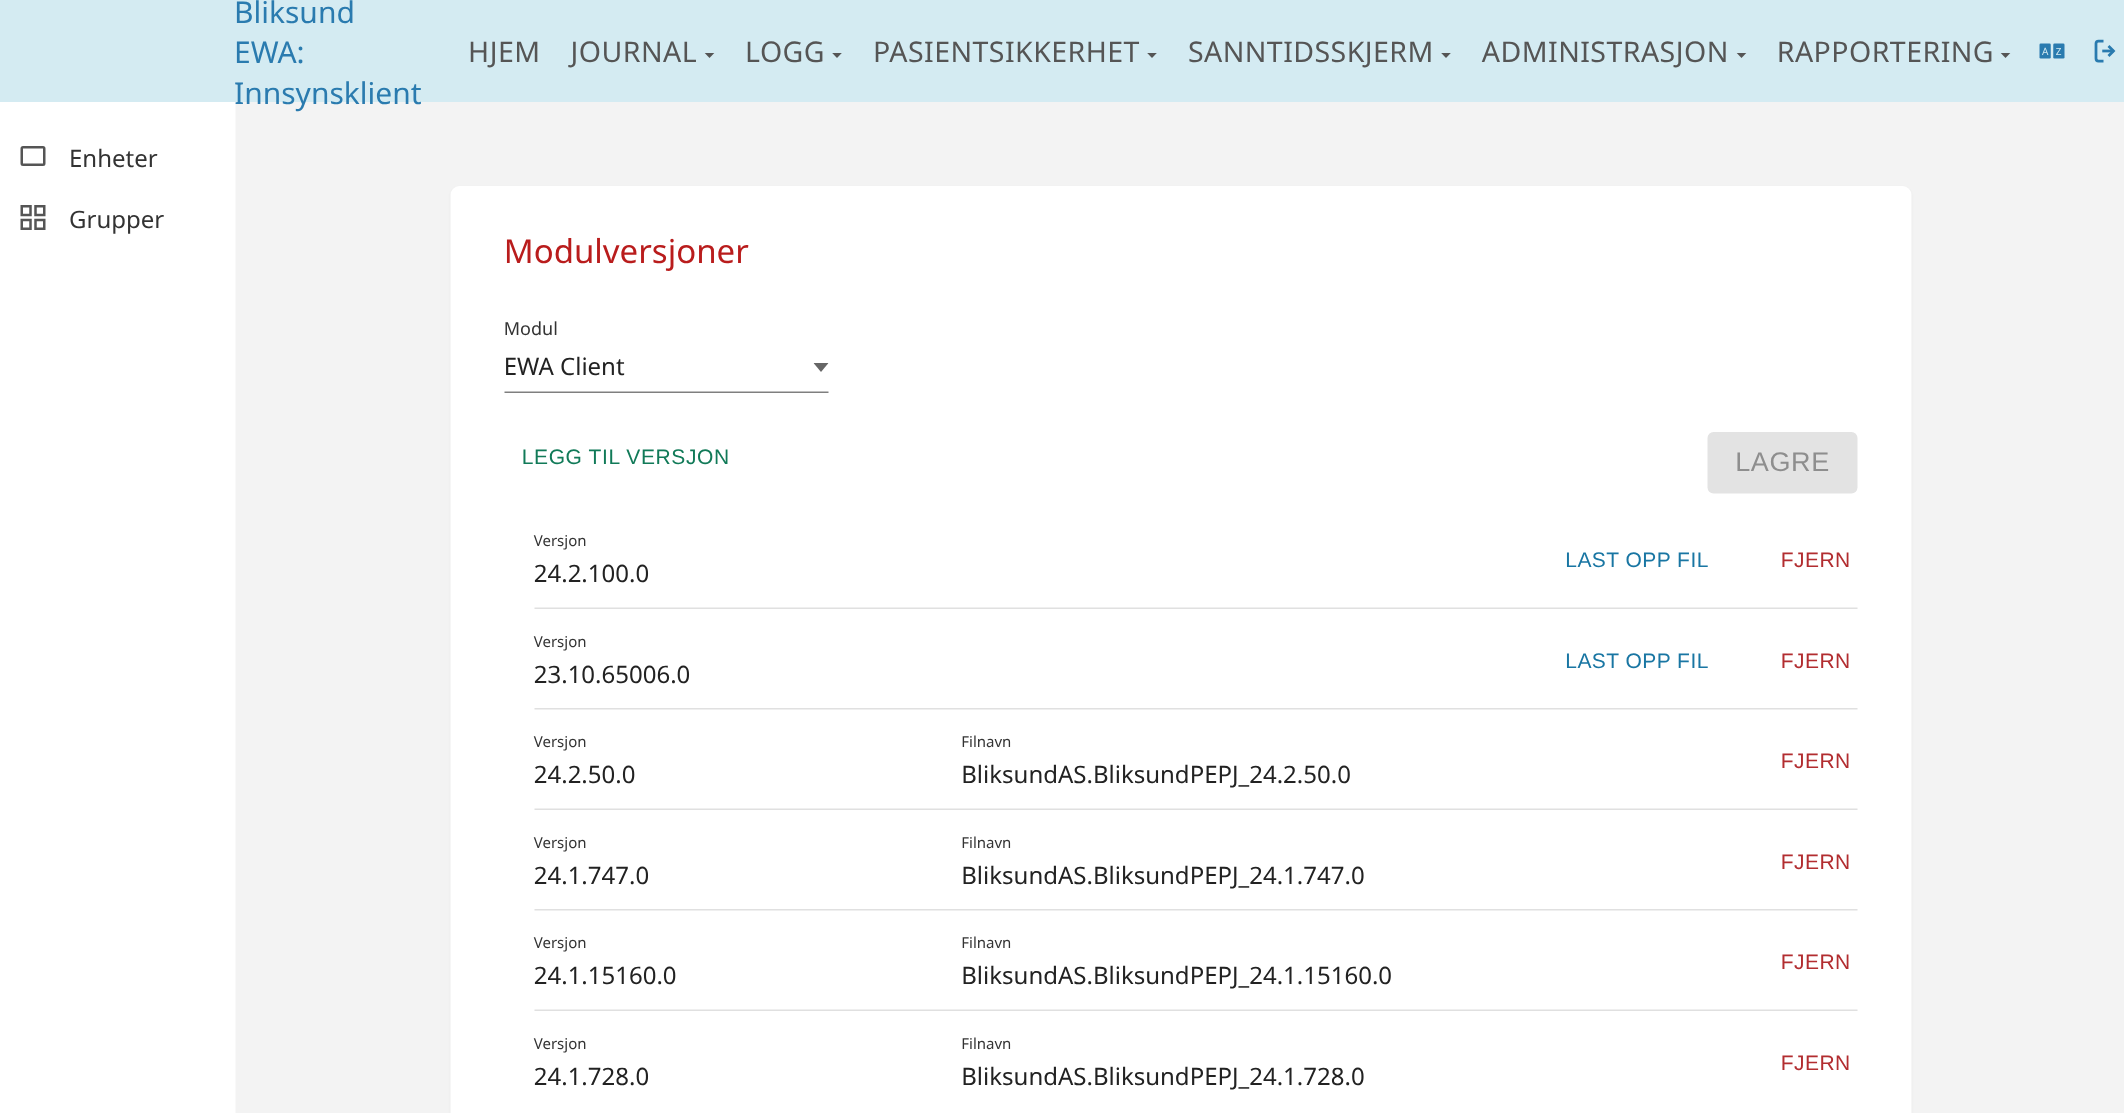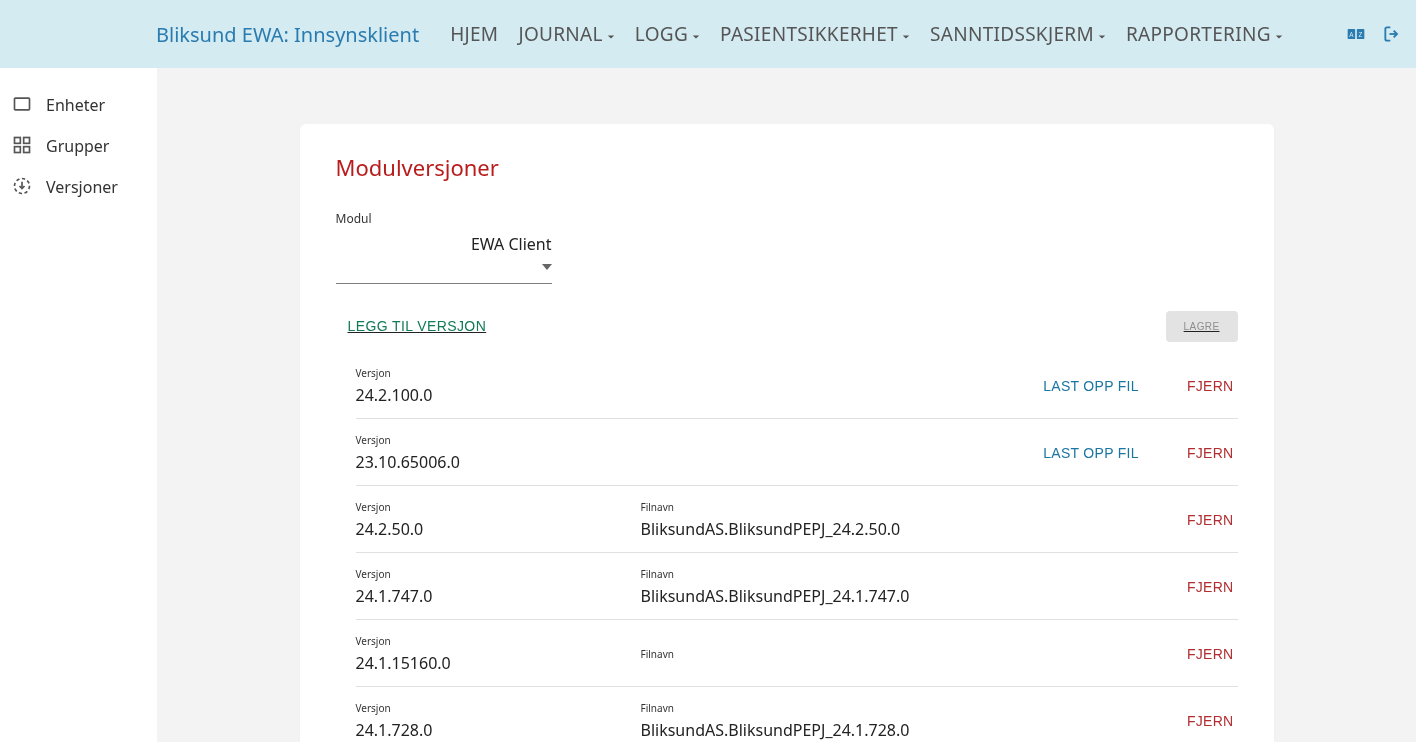--- a/index.html
+++ b/index.html
@@ -75,38 +75,38 @@
   margin:0 auto;
   background:var(--card-bg);
   border-radius:6px;
   padding:28px 36px 10px 36px;
   box-shadow:0 1px 2px rgba(0,0,0,.04);
 }
 .card-title{font-size:22px;color:#b91c1c;margin:0 0 28px 0;font-weight:400;}
 .field-label{font-size:12px;color:#333;margin-bottom:2px;}
 .small-label{font-size:10px;color:#333;}
 .select{
-  display:flex;align-items:flex-end;justify-content:space-between;
+  display:flex;align-items:flex-start;justify-content:space-between;
   width:216px;
   padding:4px 0 6px 0;
   border-bottom:1px solid rgba(0,0,0,.5);
-  font-size:16px;color:#222;cursor:pointer;margin-bottom:26px;flex-direction:column;
+  font-size:16px;color:#222;cursor:pointer;margin-bottom:26px;
 }
 .select svg{width:10px;height:10px;color:#666;}
-.toolbar{display:flex;align-items:center;justify-content:space-between;margin-bottom:10px;text-decoration:underline;}
+.toolbar{display:flex;align-items:flex-start;justify-content:space-between;margin-bottom:10px;}
 .btn-text{
   font-size:14px;letter-spacing:.4px;
   color:var(--green);
   background:none;border:none;
   padding:8px 12px;cursor:pointer;
 }
 .btn-save{
   background:#e3e3e3;color:#8e8e8e;
   border:none;border-radius:4px;
-  font-size:10px;letter-spacing:.4px;
+  font-size:18px;letter-spacing:.4px;
   padding:10px 18px;
   cursor:not-allowed;
 }
 .rows{margin-left:20px;}
 .row{
   display:flex;align-items:center;
   border-bottom:1px solid var(--border);
   padding:14px 0 12px 0;
 }
 .row:last-child{border-bottom:none;}
@@ -145,20 +145,26 @@
           </svg></span>
       </div>
       <div class="nav-item">
         <span>PASIENTSIKKERHET</span>
         <span><svg viewBox="0 0 10 10" fill="currentColor">
             <path d="M1 3 L5 7 L9 3 Z"></path>
           </svg></span>
       </div>
       <div class="nav-item">
         <span>SANNTIDSSKJERM</span>
+        <span><svg viewBox="0 0 10 10" fill="currentColor">
+            <path d="M1 3 L5 7 L9 3 Z"></path>
+          </svg></span>
+      </div>
+      <div class="nav-item">
+        <span>ADMINISTRASJON</span>
         <span><svg viewBox="0 0 10 10" fill="currentColor">
             <path d="M1 3 L5 7 L9 3 Z"></path>
           </svg></span>
       </div>
       <div class="nav-item">
         <span>RAPPORTERING</span>
         <span><svg viewBox="0 0 10 10" fill="currentColor">
             <path d="M1 3 L5 7 L9 3 Z"></path>
           </svg></span>
       </div>
@@ -192,28 +198,20 @@
     </div>
     <div class="side-item">
       <span><svg viewBox="0 0 24 24" fill="none" stroke="currentColor" stroke-width="2">
             <rect x="3" y="3" width="7" height="7"></rect>
             <rect x="14" y="3" width="7" height="7"></rect>
             <rect x="3" y="14" width="7" height="7"></rect>
             <rect x="14" y="14" width="7" height="7"></rect>
           </svg></span>
       <span>Grupper</span>
     </div>
-    <div class="side-item">
-      <span><svg viewBox="0 0 24 24" fill="none" stroke="currentColor" stroke-width="2">
-            <circle cx="12" cy="12" r="9" stroke-dasharray="4 3"></circle>
-            <path d="M12 7v7"></path>
-            <path d="M9 12l3 3 3-3"></path>
-          </svg></span>
-      <span>Versjoner</span>
-    </div>
   </div>
 
   <div class="main">
     <div class="card">
       <h2 class="card-title">Modulversjoner</h2>
 
       <div class="field-label">Modul</div>
       <div class="select">
         <span>EWA Client</span>
         <span><svg viewBox="0 0 10 10" fill="currentColor">
@@ -275,20 +273,21 @@
               <button class="remove-btn">FJERN</button>
             </div>
           </div>
           <div class="row">
             <div class="col-ver">
               <div class="small-label">Versjon</div>
               <div class="value">24.1.15160.0</div>
             </div>
             <div class="col-file">
               <div class="small-label">Filnavn</div>
+              <div class="value">BliksundAS.BliksundPEPJ_24.1.15160.0</div>
             </div>
             <div class="col-actions">
               <button class="remove-btn">FJERN</button>
             </div>
           </div>
           <div class="row">
             <div class="col-ver">
               <div class="small-label">Versjon</div>
               <div class="value">24.1.728.0</div>
             </div>

